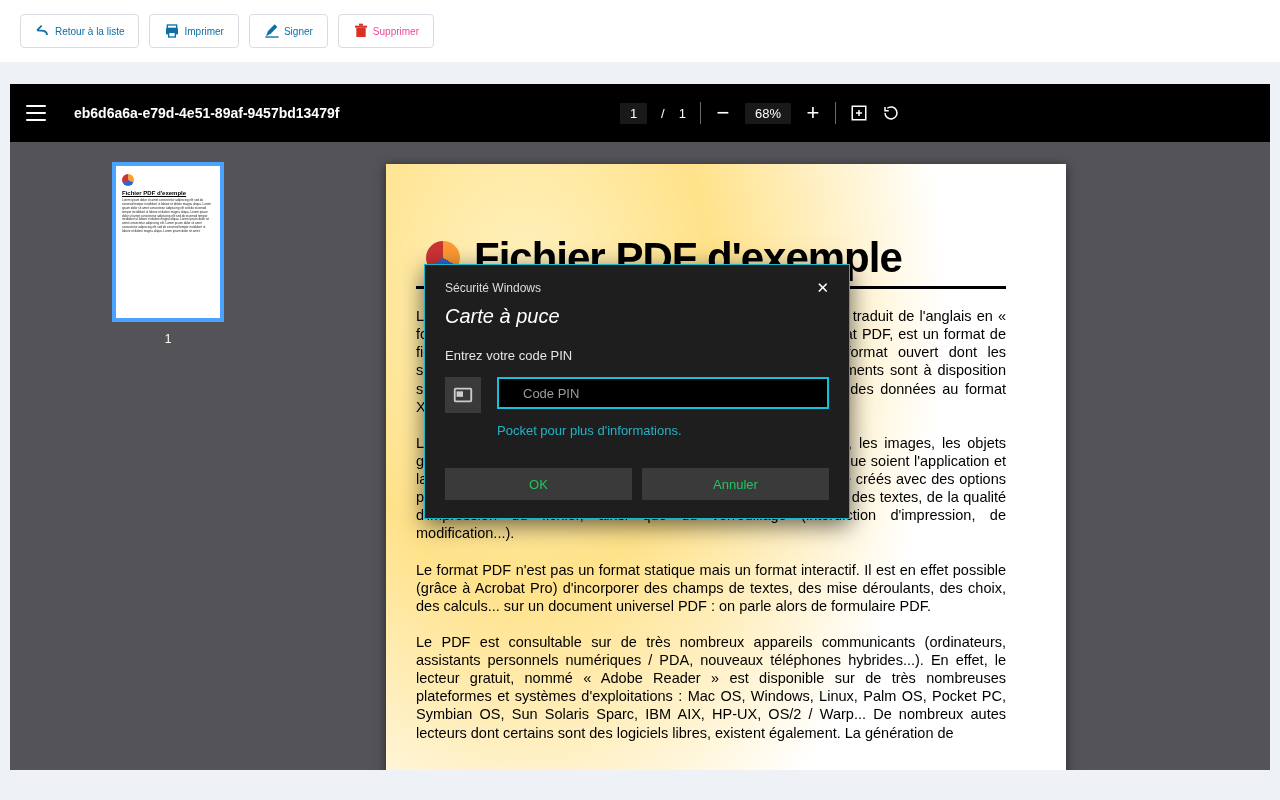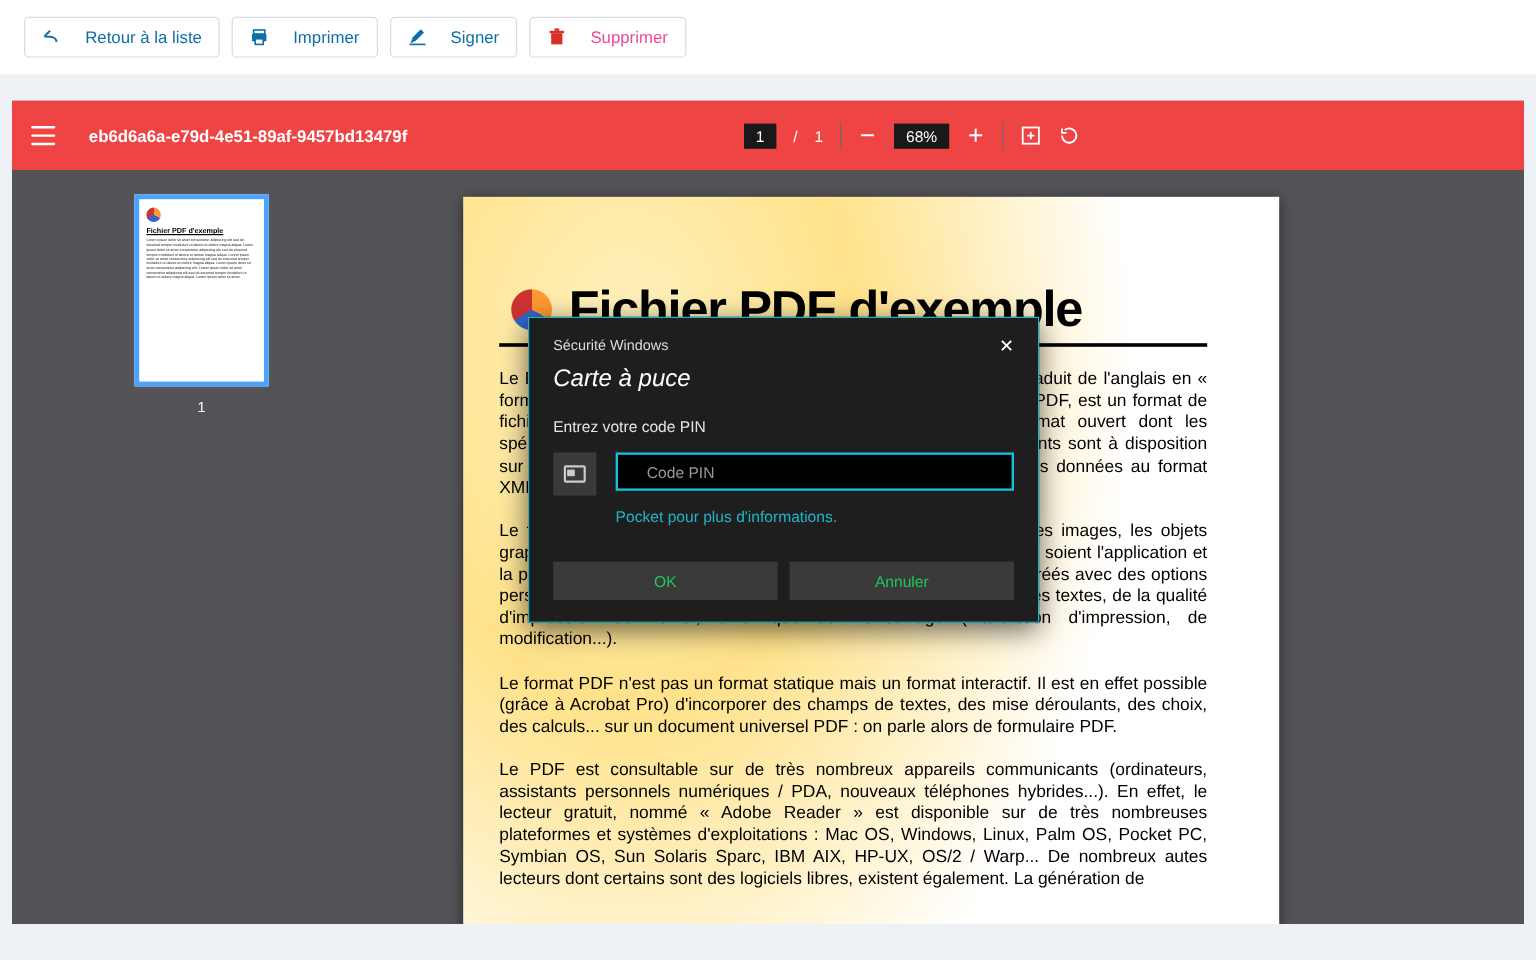--- a/index.html
+++ b/index.html
@@ -1,22 +1,22 @@
 <!DOCTYPE html>
 <html><head>
 <meta charset="utf-8">
 <style>
   * { box-sizing: border-box; margin: 0; padding: 0; }
   html, body { width: 1280px; height: 800px; overflow: hidden; font-family: Arial, Helvetica, sans-serif; background: #eef2f6; }
   .topbar { display: flex; gap: 10px; padding: 14px 20px; background: #fff; }
-  .topbtn { display: inline-flex; align-items: center; gap: 20px; padding: 8px 14px; border: 1px solid #d8dde3; border-radius: 4px; background: #fff; color: #0d6ea8; font-size: 14px; cursor: pointer; }
+  .topbtn { display: inline-flex; align-items: center; gap: 4px; padding: 8px 14px; border: 1px solid #d8dde3; border-radius: 4px; background: #fff; color: #0d6ea8; font-size: 10px; cursor: pointer; }
   .topbtn .ic { width: 16px; height: 16px; display:inline-flex; align-items:center; justify-content:center; }
   .topbtn.red { color: #ec4899; }
   .viewer-wrap { margin: 22px 10px 0 10px; background: #38383d; position: relative; height: 686px; }
-  .viewer-header { height: 58px; background: #ef4444; color: #fff; display: flex; align-items: center; padding: 0 16px; }
+  .viewer-header { height: 58px; background: #000000; color: #fff; display: flex; align-items: center; padding: 0 16px; }
   .menu-ic { width: 20px; height: 16px; display:flex; flex-direction:column; justify-content:space-between; cursor:pointer;}
   .menu-ic span{ display:block; height:2px; background:#fff; border-radius:1px;}
   .docname { margin-left: 28px; font-size: 14px; font-weight:700; }
   .vh-center { margin-left: auto; display:flex; align-items:center; gap: 14px; }
   .page-box { background:#191919; padding:3px 10px; color:#fff; font-size:13px; min-width:26px; text-align:center;}
   .page-sep { color:#fff; font-size:13px;}
   .vline{ width:1px; height:22px; background:#6a6a6f;}
   .zminus, .zplus{ color:#fff; font-size:22px; cursor:pointer; width:16px; text-align:center; line-height:16px;}
   .zoom-box{ background:#191919; padding:3px 10px; color:#fff; font-size:13px;}
   .icbtn{ color:#fff; cursor:pointer; display:inline-flex;}
@@ -29,21 +29,21 @@
   .ttext{ font-size:3px; color:#222; line-height:1.3; margin-top:3px;}
   .thumbnum{ color:#fff; font-size:12px; margin-top:10px;}
   .canvas{ flex:1; overflow:hidden; position:relative;}
   .page{ position:absolute; top:22px; left:60px; width:680px; height:940px; background: radial-gradient(ellipse at 20% 15%, #fff3c4 0%, #ffe28a 25%, #fff 55%); box-shadow: 0 2px 10px rgba(0,0,0,.5); padding: 70px 60px 40px 30px;}
   .page-head{ display:flex; align-items:center; gap:14px; padding-left:10px;}
   .logo{ width:34px; height:34px; border-radius:50%; background: conic-gradient(#ff9933 0 33%, #3366cc 33% 66%, #cc3333 66% 100%);}
   .ptitle{ font-size:42px; font-weight:900; color:#000; letter-spacing:-1px;}
   .title-underline{ border-bottom:3px solid #000; margin:4px 0 18px 0;}
   .para{ font-size:14.5px; color:#000; text-align:justify; margin-bottom:18px; line-height:1.25;}
   
-  .dlg{ position:absolute; top:180px; left:430px; width:426px; background:#1e1e1e; border:1px solid #1fb5c9; box-shadow:0 6px 22px rgba(0,0,0,.6); color:#fff; font-family:'Segoe UI', Arial, sans-serif;}
+  .dlg{ position:absolute; top:180px; left:414px; width:426px; background:#1e1e1e; border:1px solid #1fb5c9; box-shadow:0 6px 22px rgba(0,0,0,.6); color:#fff; font-family:'Segoe UI', Arial, sans-serif;}
   .dlg-head{ display:flex; align-items:center; padding:10px 14px 2px 20px;}
   .dlg-caption{ font-size:12px; color:#ddd;}
   .dlg-close{ margin-left:auto; cursor:pointer; color:#fff; font-size:15px; padding:4px 6px;}
   .dlg-title{ font-size:20px; font-weight:400; padding: 2px 20px 10px 20px; font-style: italic;}
   .dlg-sub{ font-size:13px; color:#e5e5e5; padding: 10px 20px 14px 20px;}
   .dlg-row{ display:flex; align-items:flex-start; gap:16px; padding: 0 20px 6px 20px;}
   .card-ic{ width:36px; height:36px; background:#3a3a3a; display:flex; align-items:center; justify-content:center;}
   .pin-col{ flex:1;}
   .pin-in{ width:100%; height:32px; background:#000; border:2px solid #17c0d8; color:#f97316; padding:0 24px; font-size:13px; outline:none;}
   .pin-in::placeholder{ color:#9a9a9a;}

